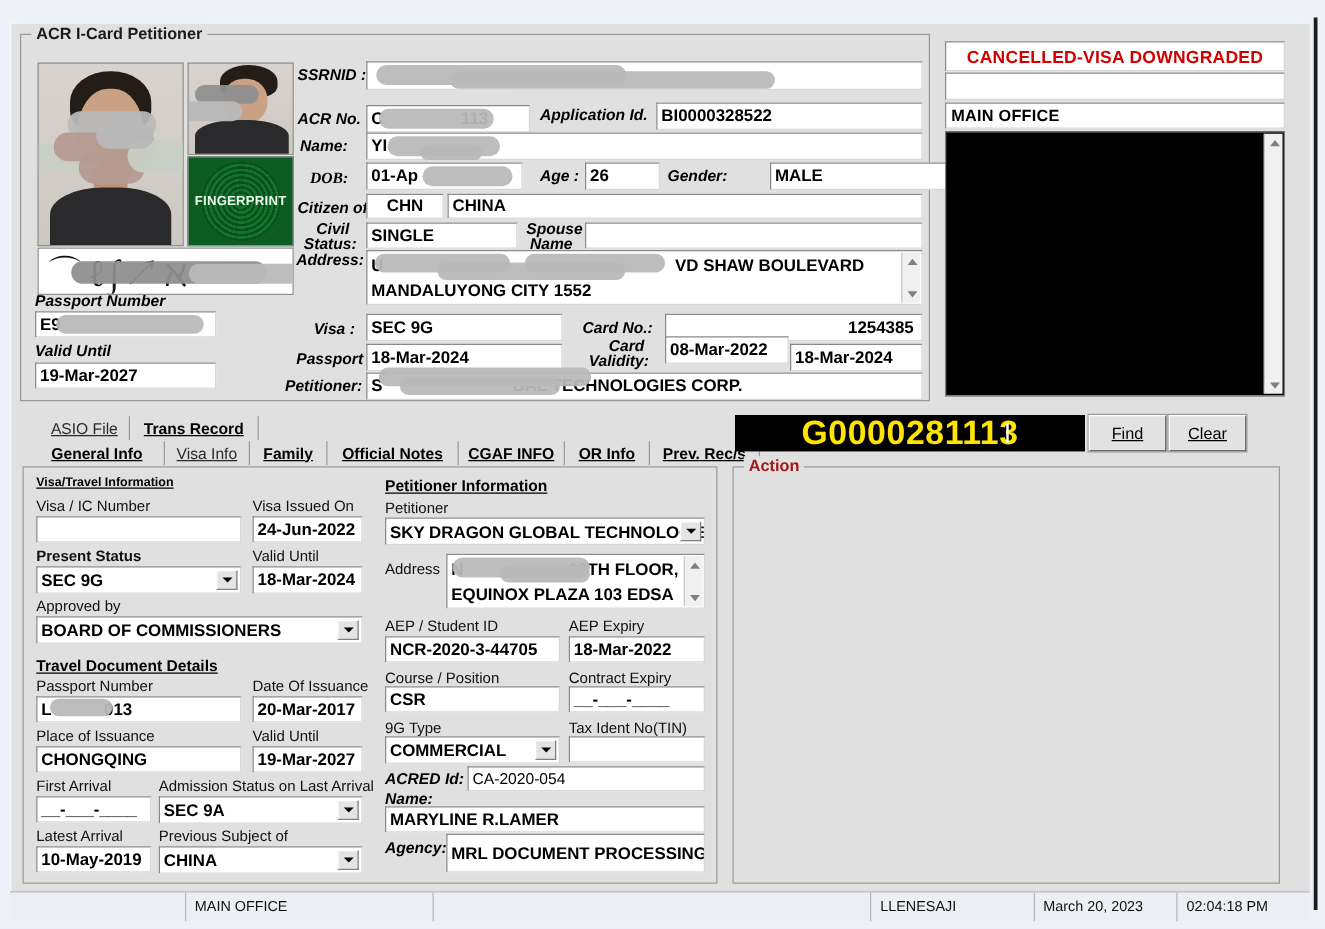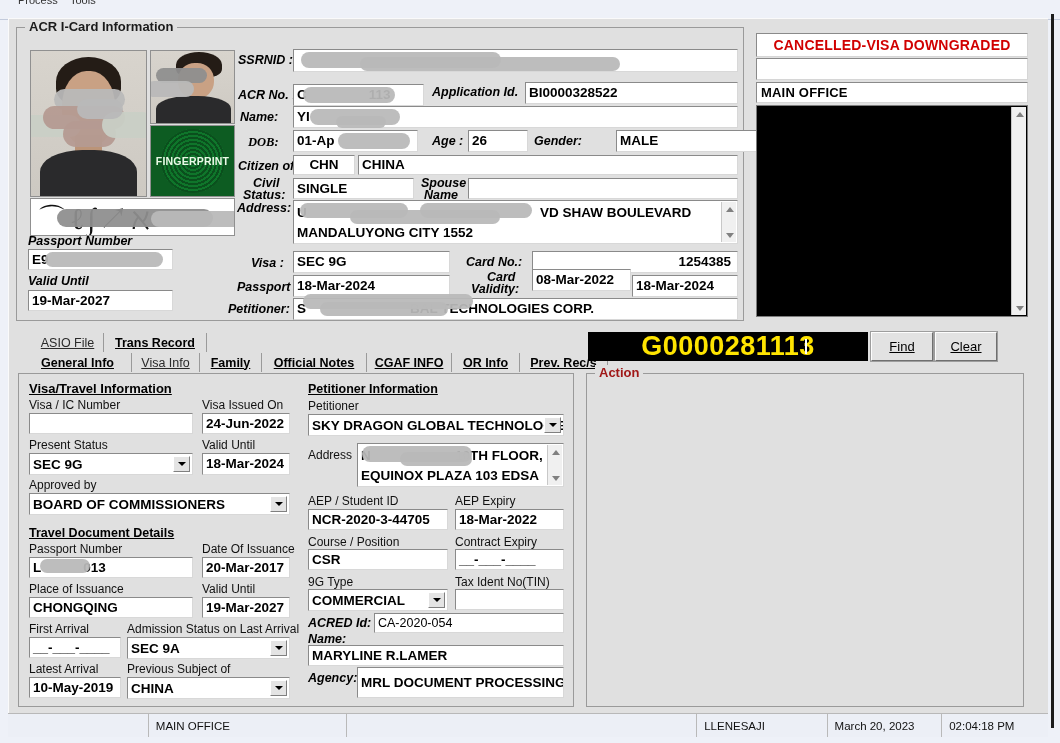--- a/index.html
+++ b/index.html
@@ -258,30 +258,26 @@
     padding-left: 7px;
   }
   .sbcell.noborder { border-right: none; }
   .ul { text-decoration: underline; }
 </style>
 </head>
 <body>
 
 <div id="app">
 
-  <div class="menubar">
-    <span class="mi m0">Process</span>
-    <span class="mi m1">Tools</span>
-  </div>
 
   <div class="winbody"></div>
   <div class="rightshadow"></div>
 
   <div class="group" style="left:16px; top:27px; width:728px; height:294px;">
-    <span class="legend">ACR I-Card Information</span>
+    <span class="legend">ACR I-Card Petitioner</span>
   </div>
 
   <div class="photobox mainphoto">
     <div class="ph-bg"></div>
       <div class="ph-hair"></div>
       <div class="ph-face"></div>
     <div class="ph-neck"></div>
       <div class="ph-body"></div>
     <div class="redact cool" style="left:-10px; top:44%; width:60px; height:22px;"></div>
     <div class="redact" style="left:20%; top:26%; width:62%; height:15%;"></div>
@@ -438,29 +434,29 @@
     <div class="tab sel" style="left:428px; width:68px;">
       <span class="u">OR Info</span>
     </div>
     <div class="tab sel" style="left:496px; width:88px;">
       <span class="u">Prev. Rec/s</span>
     </div>
   </div>
 
   <div class="group" style="left:18px; top:373px; width:556px; height:334px; border-top-color:#9a9a9a;"></div>
 
-  <div class="lbl ul" style="left:29px; top:381px; font-size:13px; font-weight:bold;">Visa/Travel Information</div>
+  <div class="lbl ul" style="left:29px; top:381px; font-size:10px; font-weight:bold;">Visa/Travel Information</div>
 
   <div class="lbl plain" style="left:29px; top:398px;">Visa / IC Number</div>
   <div class="fld" style="left:29px; top:413px; width:164px; height:21px;"></div>
 
   <div class="lbl plain" style="left:202px; top:398px;">Visa Issued On</div>
   <div class="fld" style="left:202px; top:413px; width:88px; height:21px;">24-Jun-2022</div>
 
-  <div class="lbl plain" style="left:29px; top:438px;">Present Status</div>
+  <div class="lbl plain" style="left:29px; top:438px;font-weight:bold;">Present Status</div>
   <div class="combo" style="left:29px; top:453px; width:164px; height:22px;">
     <span>SEC 9G</span>
     <span class="arrowbtn"></span>
   </div>
 
   <div class="lbl plain" style="left:202px; top:438px;">Valid Until</div>
   <div class="fld" style="left:202px; top:453px; width:88px; height:22px;">18-Mar-2024</div>
 
   <div class="lbl plain" style="left:29px; top:478px;">Approved by</div>
   <div class="combo" style="left:29px; top:493px; width:261px; height:22px;">

